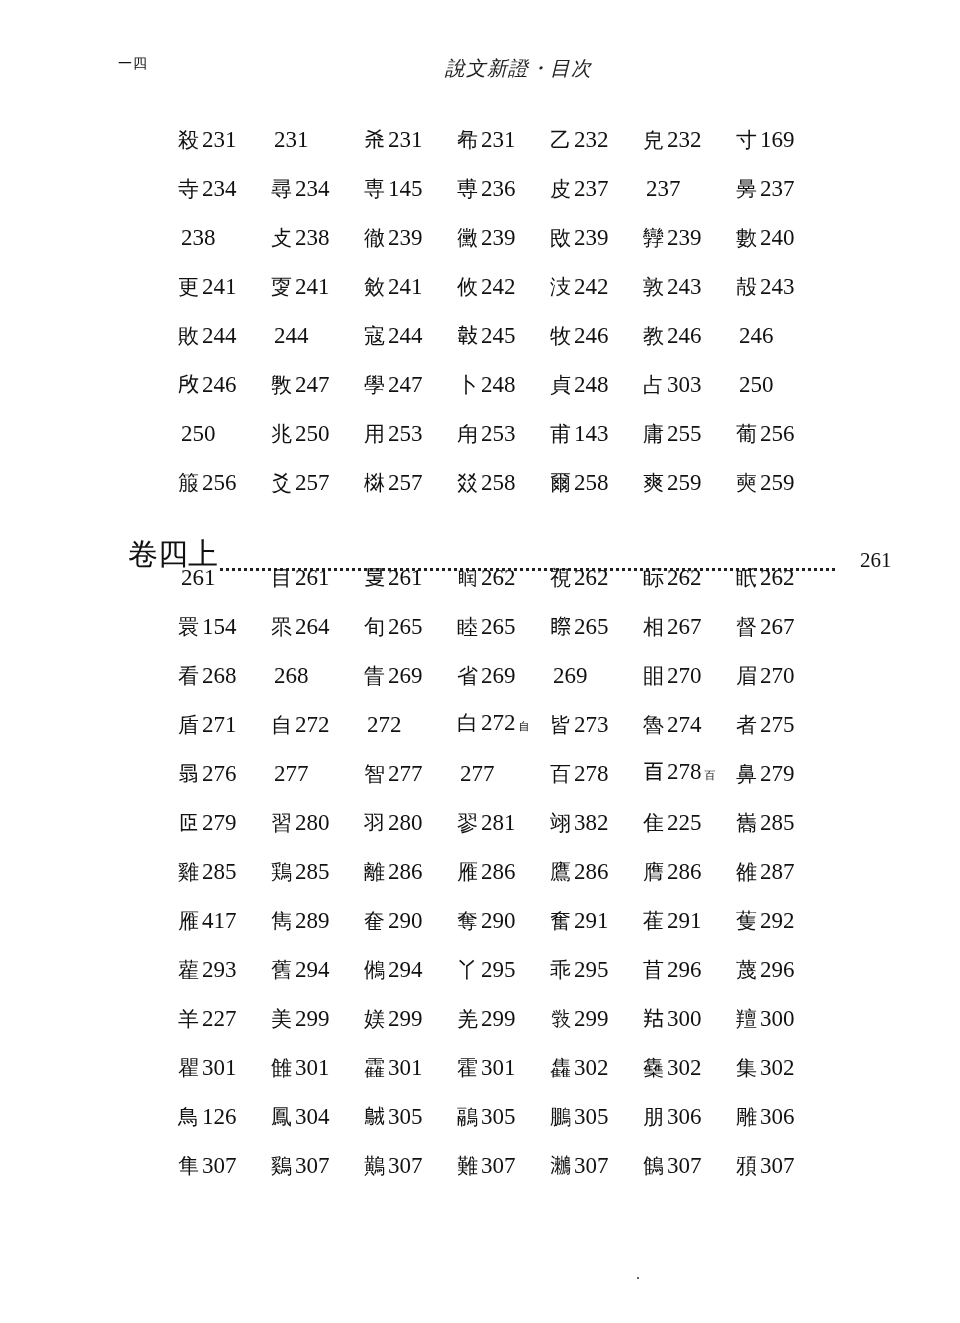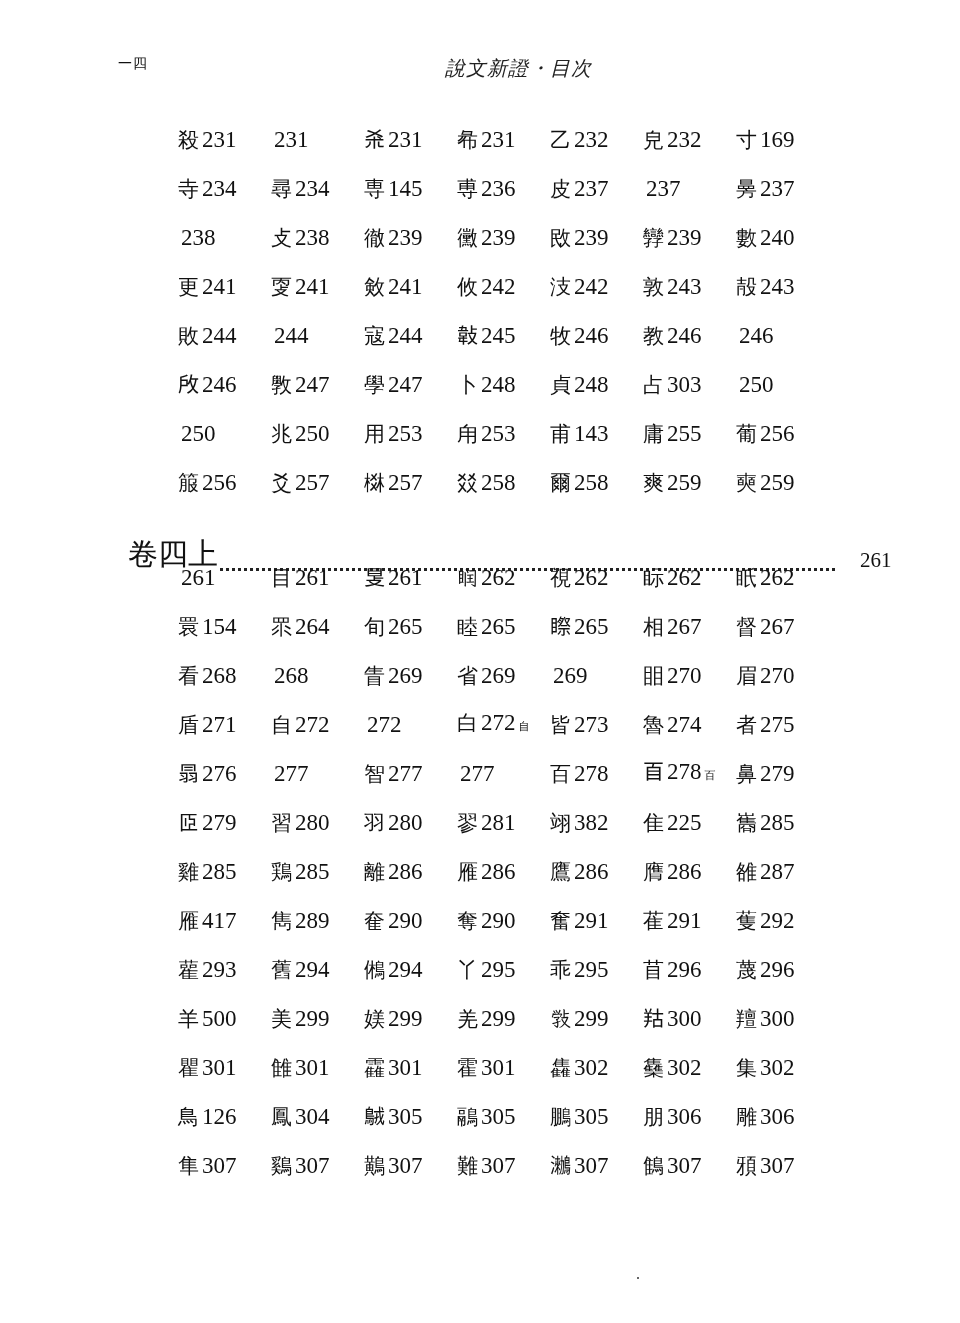--- a/index.html
+++ b/index.html
@@ -570,21 +570,21 @@
         <span class="pg">296</span>
       </div>
       <div class="entry">
         <span class="ch">蔑</span>
         <span class="pg">296</span>
       </div>
     </div>
     <div class="row">
       <div class="entry">
         <span class="ch">羊</span>
-        <span class="pg">500</span>
+        <span class="pg">227</span>
       </div>
       <div class="entry">
         <span class="ch">美</span>
         <span class="pg">299</span>
       </div>
       <div class="entry">
         <span class="ch">媄</span>
         <span class="pg">299</span>
       </div>
       <div class="entry">

